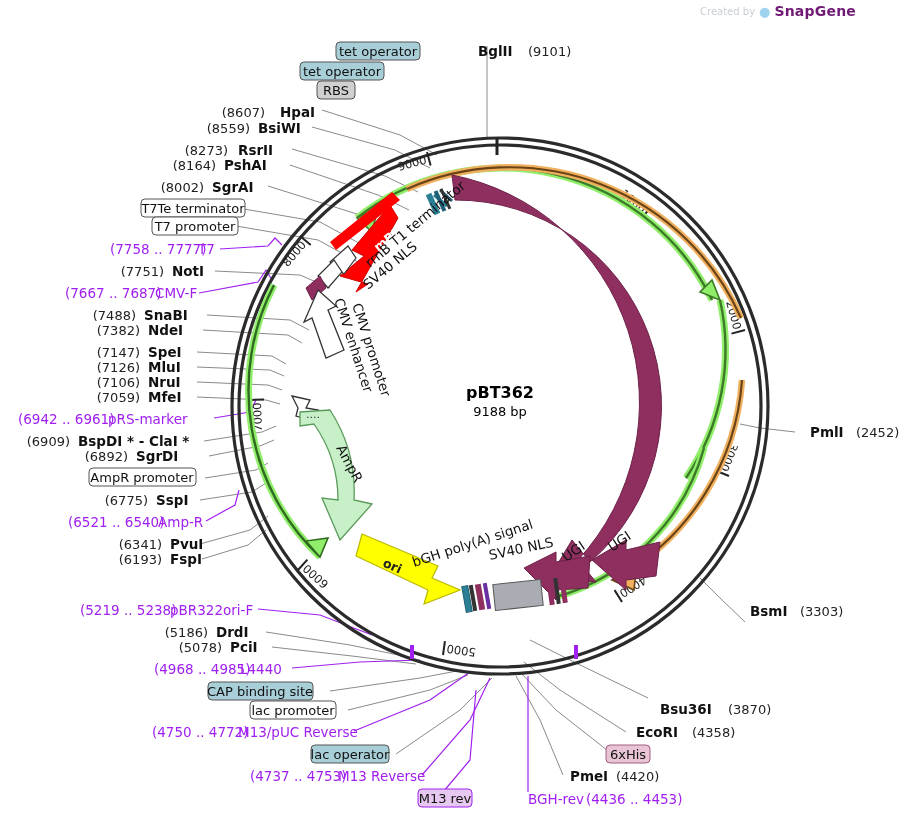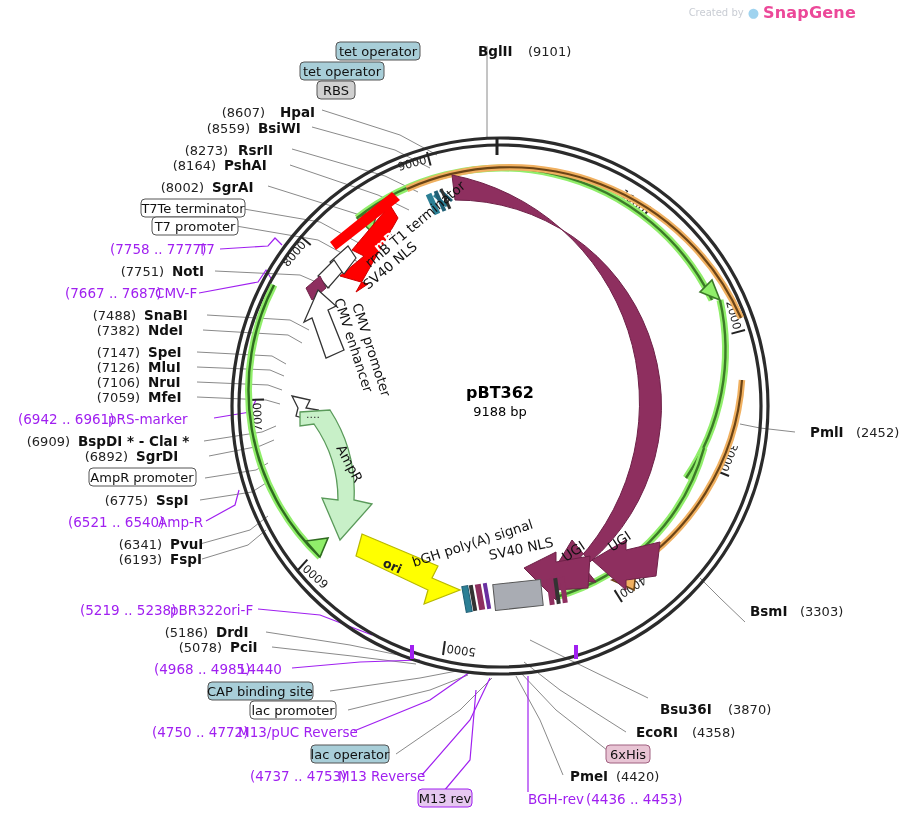--- a/index.html
+++ b/index.html
@@ -3,21 +3,21 @@
 <meta charset="utf-8">
 <title>pBT362 plasmid map</title>
 <style>
   html,body{margin:0;padding:0;background:#ffffff;}
   body{width:911px;height:816px;position:relative;overflow:hidden;
        font-family:"DejaVu Sans","Liberation Sans",sans-serif;}
   #stage{position:absolute;left:0;top:0;width:864px;height:816px;}
   svg{position:absolute;left:0;top:0;}
   .wm{position:absolute;right:8px;top:3px;display:flex;align-items:center;gap:4px;
       font-size:10px;color:#c9cdd4;font-family:"DejaVu Sans","Liberation Sans",sans-serif;}
-  .wm .sg{color:#ec4899;font-size:16px;font-weight:bold;letter-spacing:.2px;}
+  .wm .sg{color:#701a75;font-size:14px;font-weight:bold;letter-spacing:.2px;}
   .wm .drop{color:#9fd3ef;font-size:13px;line-height:1;}
   text{dominant-baseline:alphabetic;}
   .enz{font-size:13.5px;font-weight:bold;fill:#111111;}
   .pos{font-size:13px;fill:#222222;}
   .prim{font-size:13.5px;fill:#a020f0;}
   .tick{font-size:11.5px;fill:#222222;}
   .inner{font-size:13.5px;fill:#111111;}
   .arrowlbl{font-size:12.5px;font-weight:bold;}
   .title{font-size:16px;font-weight:bold;fill:#000;}
   .subtitle{font-size:13px;fill:#000;}

